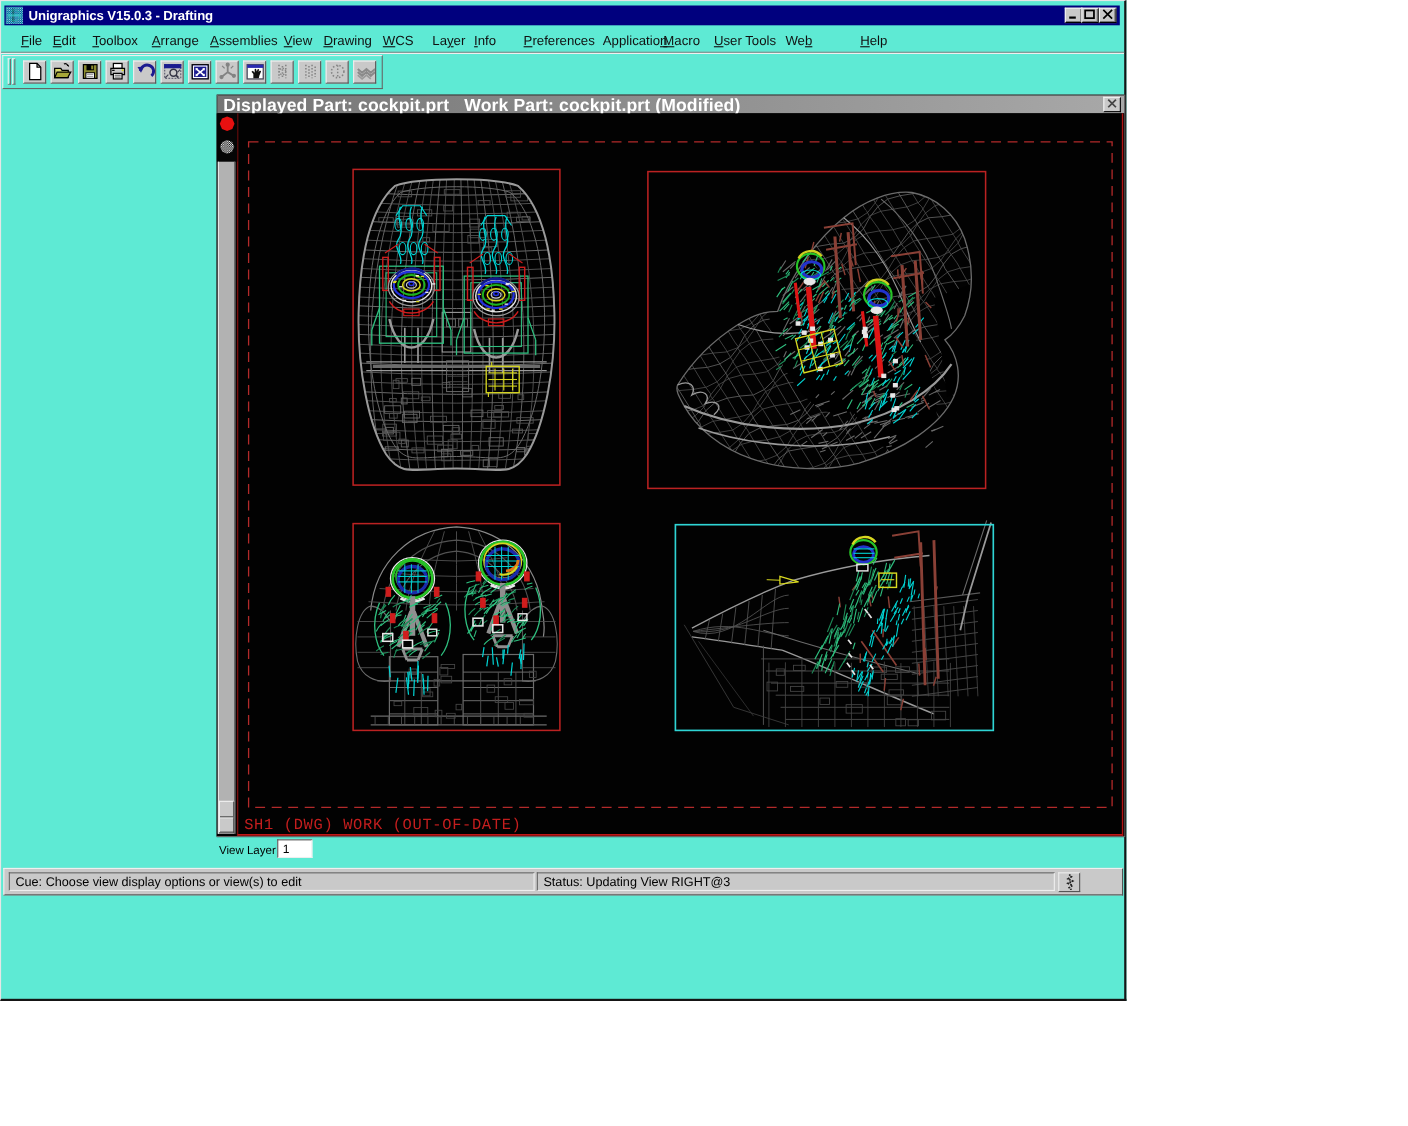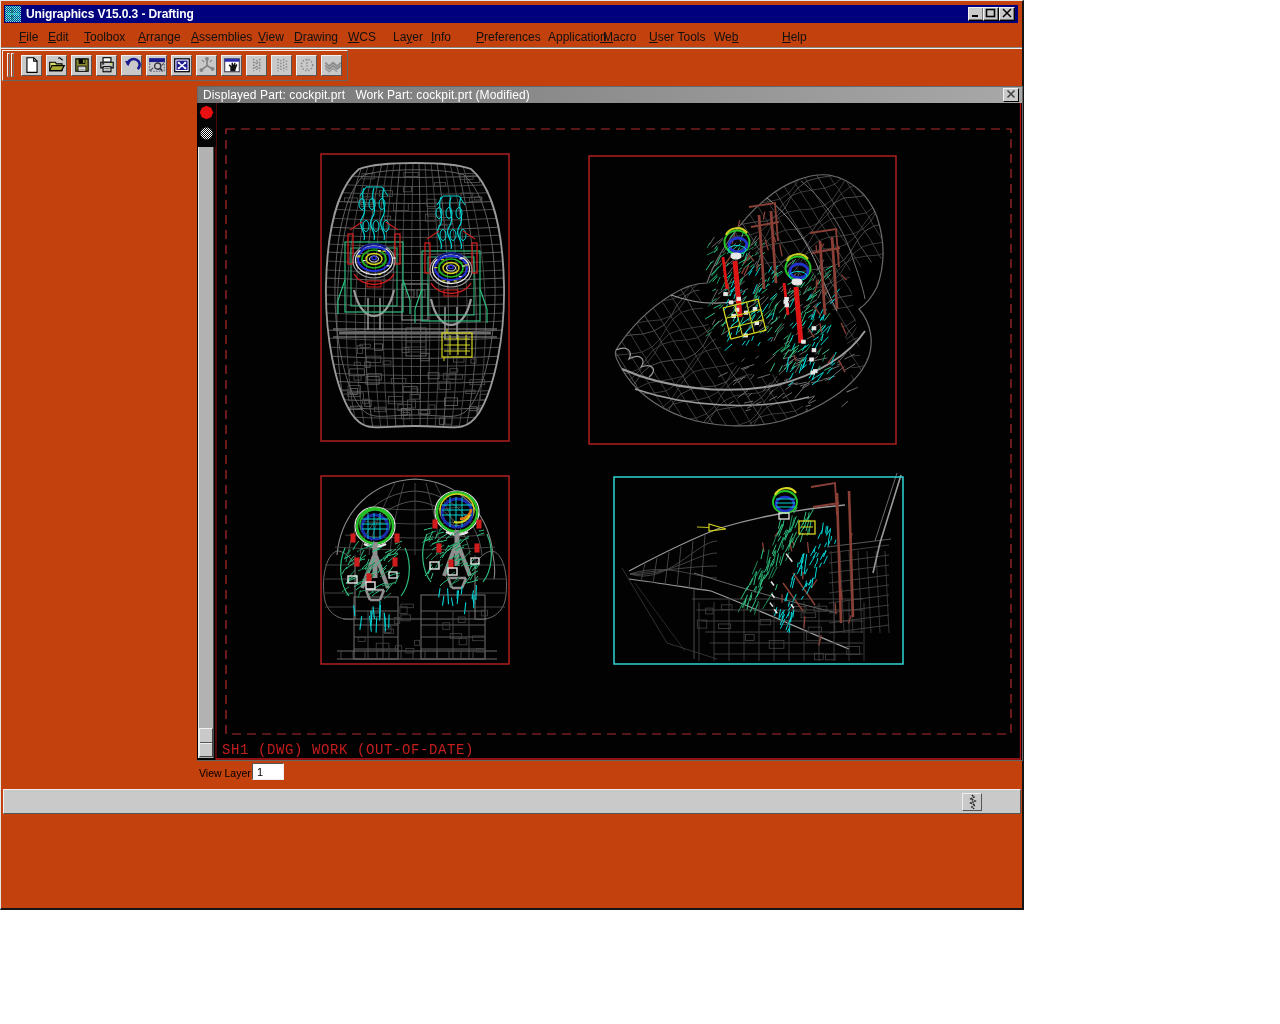--- a/index.html
+++ b/index.html
@@ -1,29 +1,29 @@
 <!DOCTYPE html>
 <html><head><meta charset="utf-8"><style>
 *{margin:0;padding:0;box-sizing:border-box}
 body{width:1280px;height:1024px;background:#fff;font-family:"Liberation Sans",sans-serif;position:relative;overflow:hidden}
-.app{position:absolute;left:0;top:0;width:1024px;height:910px;background:#c2410c;
+.app{position:absolute;left:0;top:0;width:1024px;height:910px;background:#5eead4;
  border-left:1px solid #e6e6e6;border-top:1px solid #e6e6e6;border-right:2px solid #151515;border-bottom:2px solid #151515}
 .tb{position:absolute;left:3px;top:4px;width:1014px;height:18px;background:#00007e}
 .tb .txt{position:absolute;left:22px;top:2px;color:#fff;font-size:12px;font-weight:bold;letter-spacing:-0.1px}
 .tb .ai{position:absolute;left:1px;top:1px}
 .wb{position:absolute;top:2px;width:16px;height:14px;background:#c9c9c9;border:1px solid #000;border-top-color:#f2f2f2;border-left-color:#f2f2f2;box-shadow:inset -1px -1px 0 #777;color:#000;font-size:10px;text-align:center;line-height:12px;font-weight:bold}
 .menu{position:absolute;left:0;top:22px;width:100%;height:24px;font-size:12px;color:#111}
 .mi{position:absolute;top:7px}
 .tbar{position:absolute;left:0;top:46px;width:100%;height:34px;border-top:1px solid #8a8a8a;box-shadow:inset 0 1px 0 #efefef}
 .tpanel{position:absolute;left:1px;top:2px;width:346px;height:31px;border:1px solid;border-color:#eee #666 #666 #eee}
 .grip{position:absolute;left:6px;top:5px;width:3px;height:24px;border:1px solid;border-color:#f0f0f0 #707070 #707070 #f0f0f0}
 .grip2{left:10px}
 .tbtn{position:absolute;top:7px;width:21px;height:21px;background:#c9c9c9;border:1px solid;border-color:#f0f0f0 #555 #555 #f0f0f0;padding:0 0 0 1px}
 .child{position:absolute;left:196px;top:85px;width:826px;height:675px;background:#0a0a0a;border:1px solid #666}
-.ctit{position:absolute;left:0;top:0;width:824px;height:16px;background:linear-gradient(90deg,#757575,#a8a8a8);color:#fff;font-weight:normal;font-size:12px}
+.ctit{position:absolute;left:0;top:0;width:824px;height:16px;background:linear-gradient(90deg,#757575,#a8a8a8);color:#fff;font-weight:bold;font-size:16px}
 .ctit span{position:absolute;left:5px;top:1px;letter-spacing:.1px}
 .cx{position:absolute;right:3px;top:1px;width:16px;height:14px;background:#c9c9c9;border:1px solid #000;border-top-color:#f2f2f2;border-left-color:#f2f2f2;color:#333;font-size:10px;font-weight:bold;text-align:center;line-height:12px}
 .vscroll{position:absolute;left:197px;top:146px;width:16px;height:611px;background:#b2b2b2;border-left:1px solid #ececec;border-right:1px solid #4a4a4a}
 .thumb{position:absolute;left:0px;bottom:1px;width:14px;height:29px;background:#c9c9c9;border:1px solid;border-color:#f0f0f0 #444 #444 #f0f0f0}
 .thumb div{position:absolute;left:0;top:13px;width:100%;height:1px;background:#555;box-shadow:0 1px 0 #eee}
 .wl{position:absolute;left:198px;top:766px;font-size:10.5px;color:#000}
 .wlbox{position:absolute;left:251px;top:762px;width:32px;height:17px;background:#fff;border:1px solid;border-color:#555 #eee #eee #555;font-size:11px;padding:2px 0 0 4px}
 .sbar{position:absolute;left:2px;top:788px;width:1018px;height:25px;border:1px solid;border-color:#efefef #555 #555 #efefef;background:#c9c9c9}
 .sfield{position:absolute;top:3px;height:17px;border:1px solid;border-color:#666 #eee #eee #666;font-size:11.5px;padding:2px 0 0 5px;color:#000}
 </style></head><body>
@@ -1536,16 +1536,18 @@
         <polygon points="9.5,24.2 14,26.1 15.9,30.5 14,34.9 9.5,36.8 5,34.9 3.1,30.5 5,26.1" fill="url(#dt)"></polygon>
       </svg></div>
  <div class="vscroll">
       <div class="thumb">
         <div></div>
       </div>
     </div>
  <span class="wl">View Layer</span>
     <div class="wlbox">1</div>
  <div class="sbar">
+   <div class="sfield" style="left:4px;width:478px">Cue: Choose view display options or view(s) to edit</div>
+   <div class="sfield" style="left:484px;width:471px">Status: Updating View RIGHT@3</div>
    <div style="position:absolute;left:958px;top:3px;width:20px;height:18px;border:1px solid;border-color:#eee #555 #555 #eee;text-align:center"><svg width="13" height="15" viewBox="0 0 13 15">
           <path d="M6 1l2 2-3 2 4 2-4 2 4 2-3 2 2 2" stroke="#222" stroke-width="1.6" fill="none" stroke-dasharray="1.5 1"></path>
         </svg></div>
  </div>
 </div>
 </body></html>

